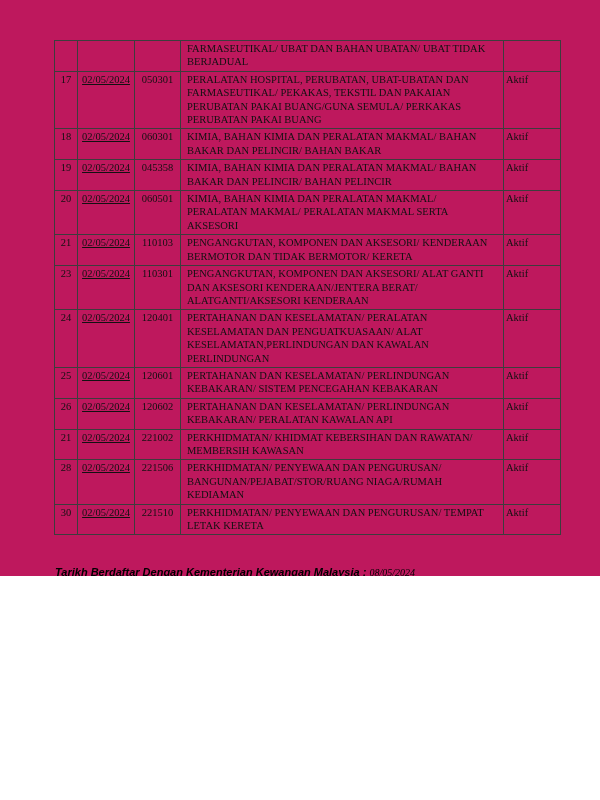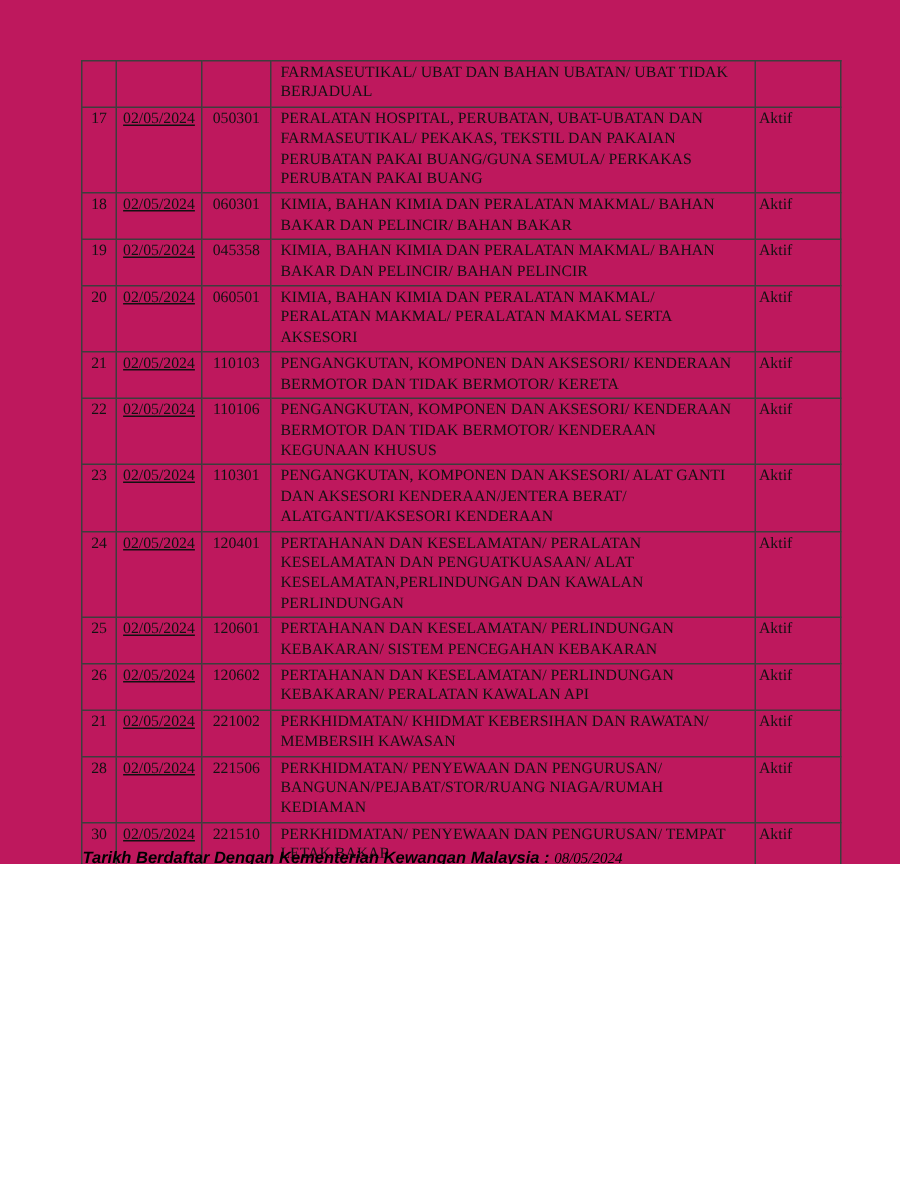--- a/index.html
+++ b/index.html
@@ -106,27 +106,20 @@
   </tr>
 
   <tr>
     <td class="c-no">21</td>
     <td class="c-date">02/05/2024</td>
     <td class="c-code">110103</td>
     <td class="c-desc">PENGANGKUTAN, KOMPONEN DAN AKSESORI/ KENDERAAN BERMOTOR DAN TIDAK BERMOTOR/ KERETA</td>
     <td class="c-status">Aktif</td>
   </tr>
 
-  <tr>
-    <td class="c-no">22</td>
-    <td class="c-date">02/05/2024</td>
-    <td class="c-code">110106</td>
-    <td class="c-desc">PENGANGKUTAN, KOMPONEN DAN AKSESORI/ KENDERAAN BERMOTOR DAN TIDAK BERMOTOR/ KENDERAAN KEGUNAAN KHUSUS</td>
-    <td class="c-status">Aktif</td>
-  </tr>
 
   <tr>
     <td class="c-no">23</td>
     <td class="c-date">02/05/2024</td>
     <td class="c-code">110301</td>
     <td class="c-desc">PENGANGKUTAN, KOMPONEN DAN AKSESORI/ ALAT GANTI DAN AKSESORI KENDERAAN/JENTERA BERAT/ ALATGANTI/AKSESORI KENDERAAN</td>
     <td class="c-status">Aktif</td>
   </tr>
 
   <tr>
@@ -167,21 +160,21 @@
     <td class="c-code">221506</td>
     <td class="c-desc">PERKHIDMATAN/ PENYEWAAN DAN PENGURUSAN/ BANGUNAN/PEJABAT/STOR/RUANG NIAGA/RUMAH KEDIAMAN</td>
     <td class="c-status">Aktif</td>
   </tr>
 
 
   <tr>
     <td class="c-no">30</td>
     <td class="c-date">02/05/2024</td>
     <td class="c-code">221510</td>
-    <td class="c-desc">PERKHIDMATAN/ PENYEWAAN DAN PENGURUSAN/ TEMPAT LETAK BAKAR</td>
+    <td class="c-desc">PERKHIDMATAN/ PENYEWAAN DAN PENGURUSAN/ TEMPAT LETAK KERETA</td>
     <td class="c-status">Aktif</td>
   </tr>
 </tbody>
   </table>
 
   <div class="footer-line"><span>Tarikh Berdaftar Dengan Kementerian Kewangan Malaysia : </span><span class="value">08/05/2024</span></div>
 
 </div>
 
 </body></html>

